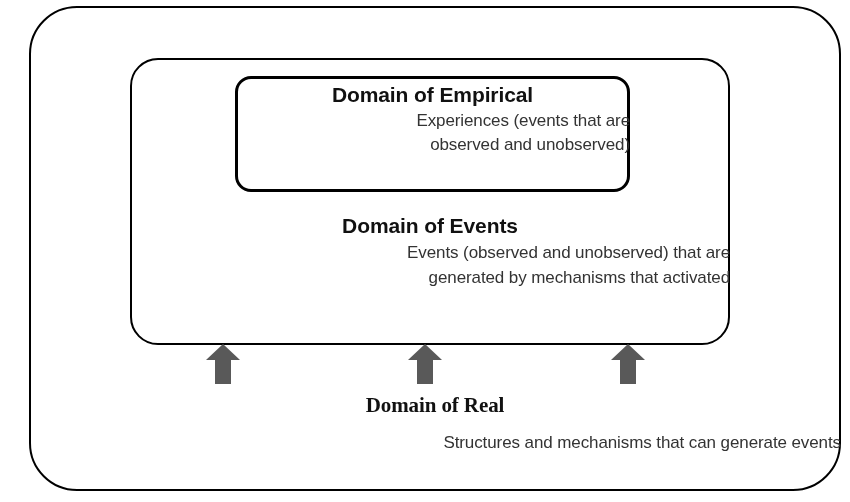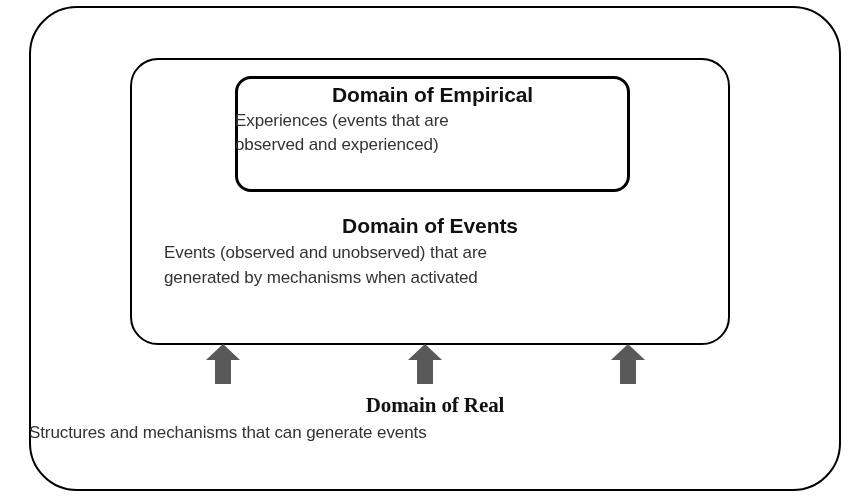--- a/index.html
+++ b/index.html
@@ -61,23 +61,24 @@
   }
 
   
   .block-title {
     text-align: center;
     font-weight: bold;
     color: #111111;
     letter-spacing: -0.1px;
   }
   .block-body {
-    text-align: left;
+    text-align: right;
     color: #333333;
     letter-spacing: -0.1px;
+    padding-left: 36px;
   }
 
   
   .empirical-text {
     position: absolute;
     left: 235px;
     top: 82px;
     width: 395px;
   }
   .empirical-text .block-title {
@@ -116,21 +117,21 @@
     width: 812px;
   }
   .real-text .block-title {
     font-size: 21px;
     line-height: 27px;
     font-family: Liberation Serif, serif;
   }
   .real-text .block-body {
     font-size: 17px;
     line-height: 23px;
-    margin-top: 2px;
+    margin-top: 12px;
   }
 
   
   .arrow-up {
     position: absolute;
     width: 34px;
     height: 40px;
     top: 344px;
   }
   .arrow-up svg { display: block; width: 34px; height: 40px; }
@@ -145,27 +146,27 @@
 
   <div class="box-real"></div>
 
   <div class="box-actual"></div>
 
   <div class="box-empirical"></div>
 
   <div class="empirical-text">
     <div class="block-title">Domain of Empirical</div>
     <div class="block-body">Experiences (events that are</div>
-    <div class="block-body">observed and experienced)</div>
+    <div class="block-body">observed and unobserved)</div>
   </div>
 
   <div class="actual-text">
     <div class="block-title">Domain of Events</div>
     <div class="block-body">Events (observed and unobserved) that are</div>
-    <div class="block-body">generated by mechanisms when activated</div>
+    <div class="block-body">generated by mechanisms that activated</div>
   </div>
 
   <div class="arrow-up arrow-1">
     <svg viewBox="0 0 34 40" xmlns="http://www.w3.org/2000/svg" aria-hidden="true">
       <polygon points="17,0 34,16 25,16 25,40 9,40 9,16 0,16" fill="#595959"></polygon>
     </svg>
   </div>
   <div class="arrow-up arrow-2">
     <svg viewBox="0 0 34 40" xmlns="http://www.w3.org/2000/svg" aria-hidden="true">
       <polygon points="17,0 34,16 25,16 25,40 9,40 9,16 0,16" fill="#595959"></polygon>

